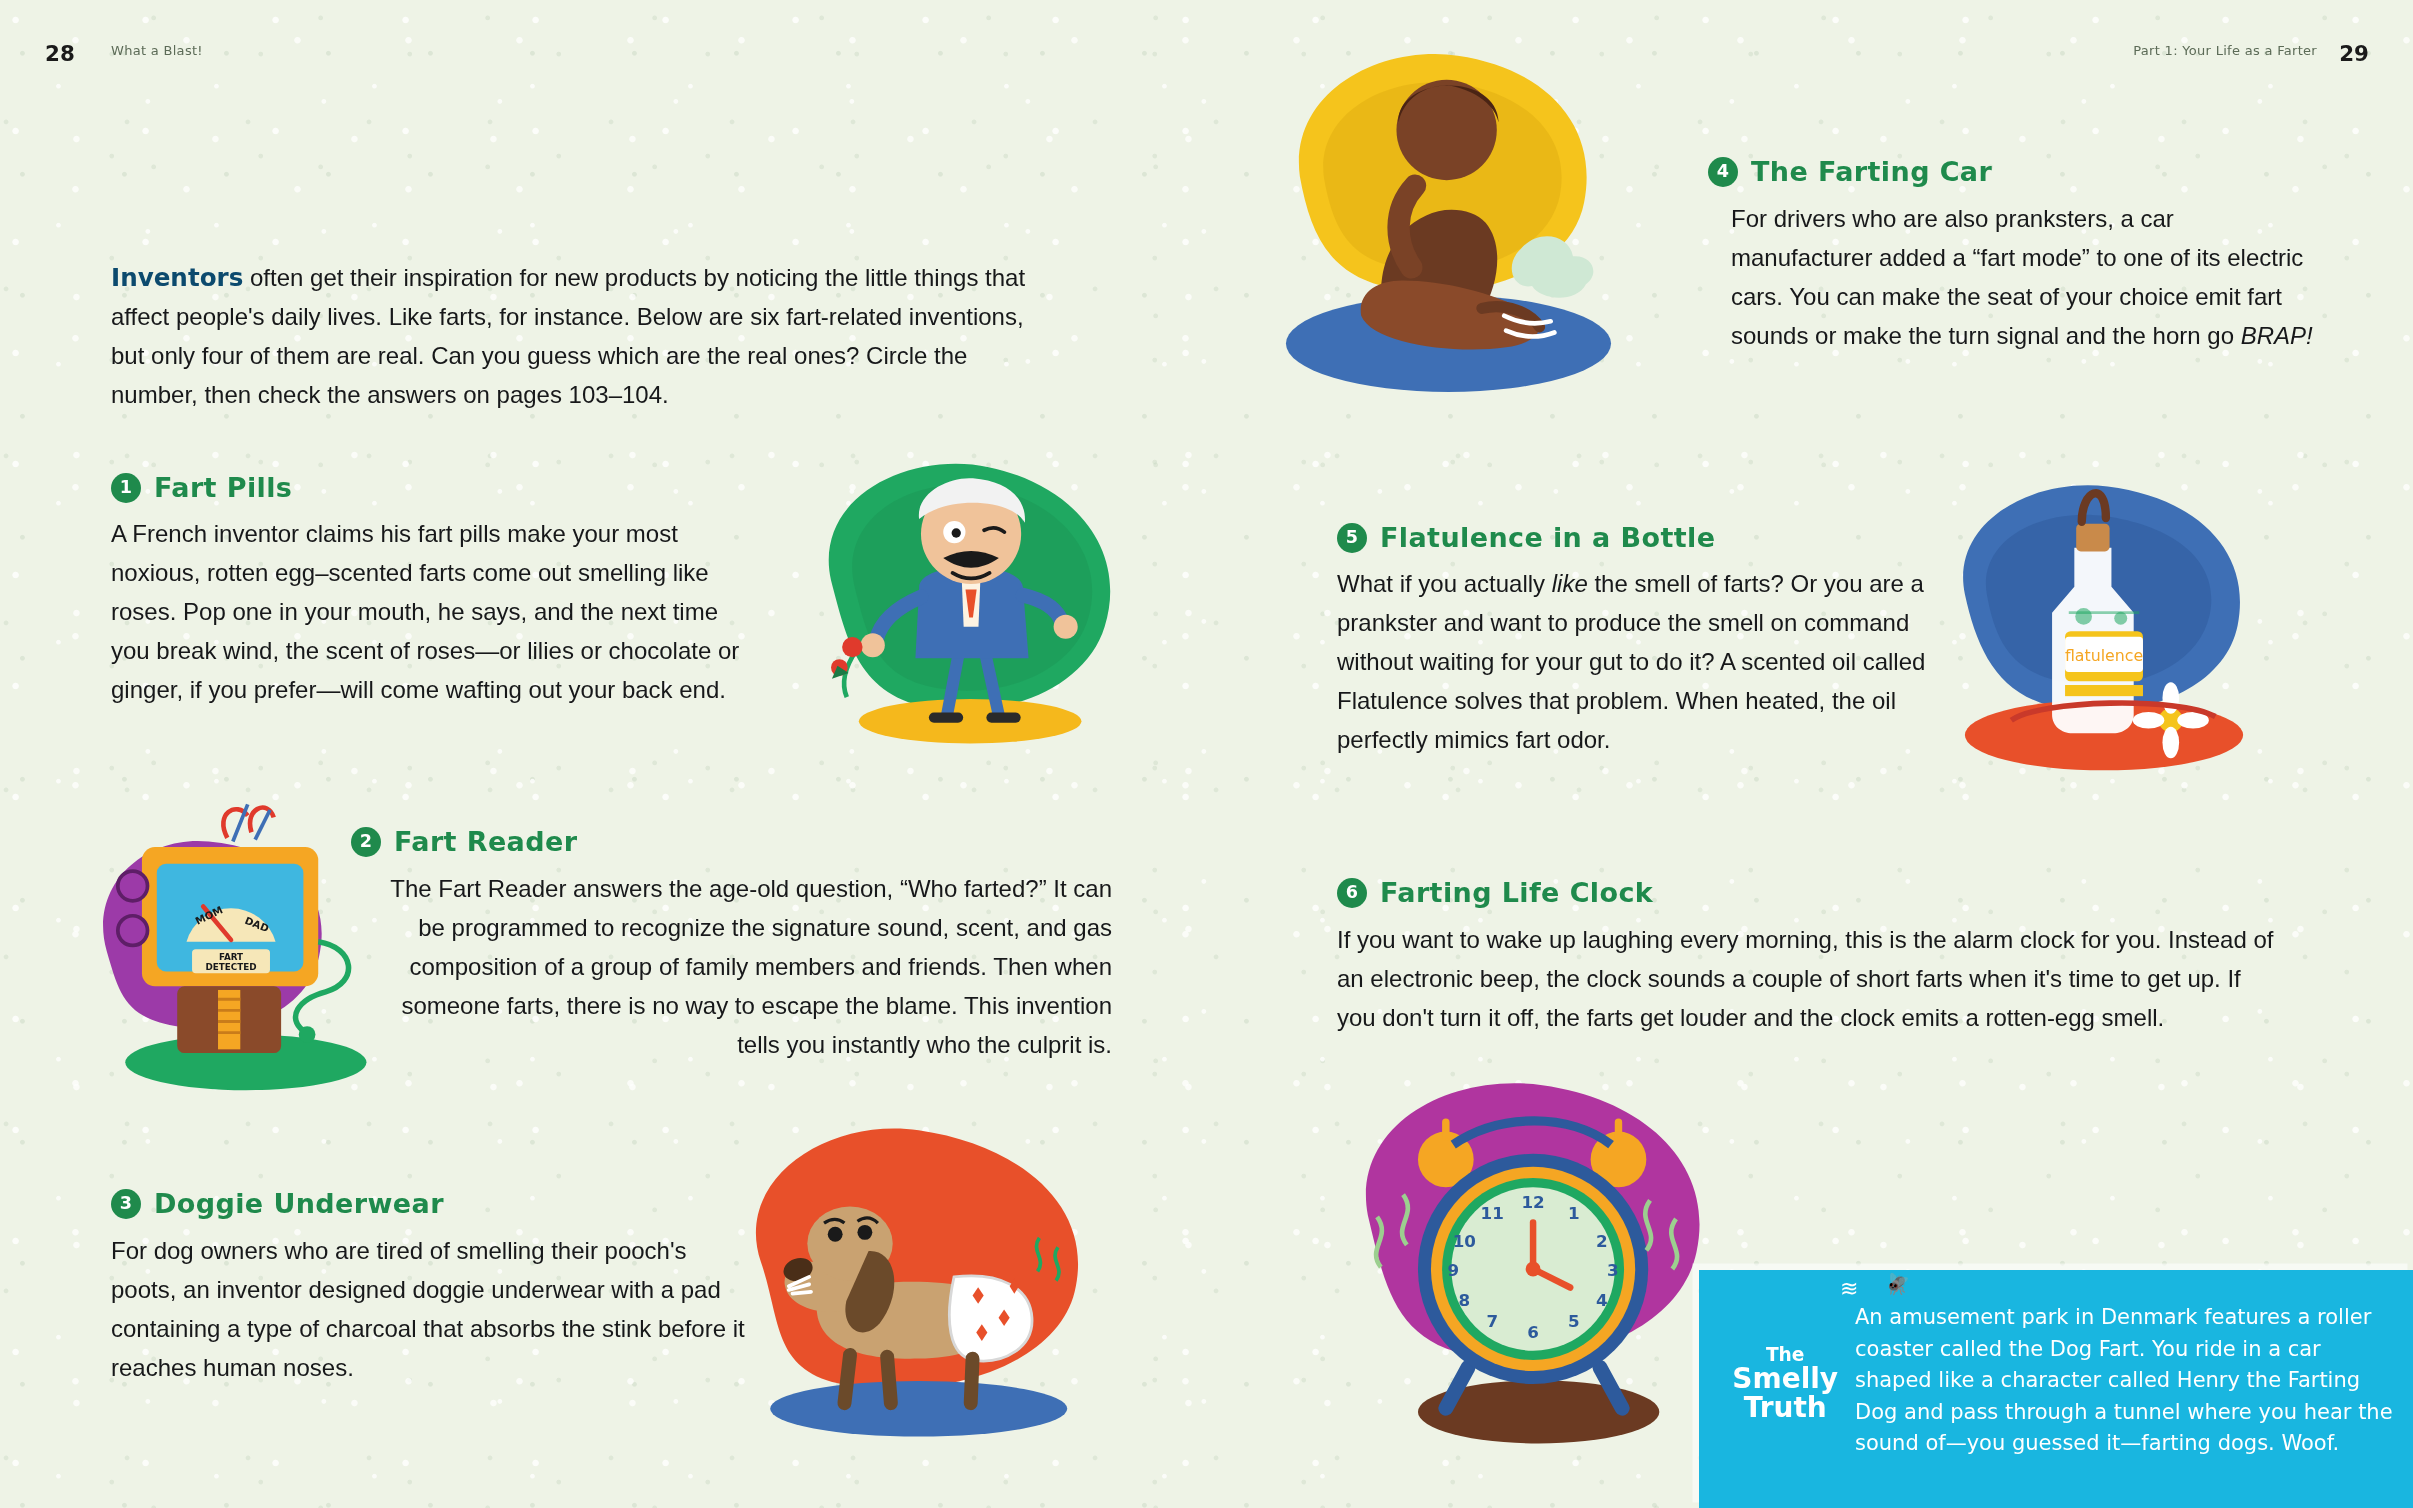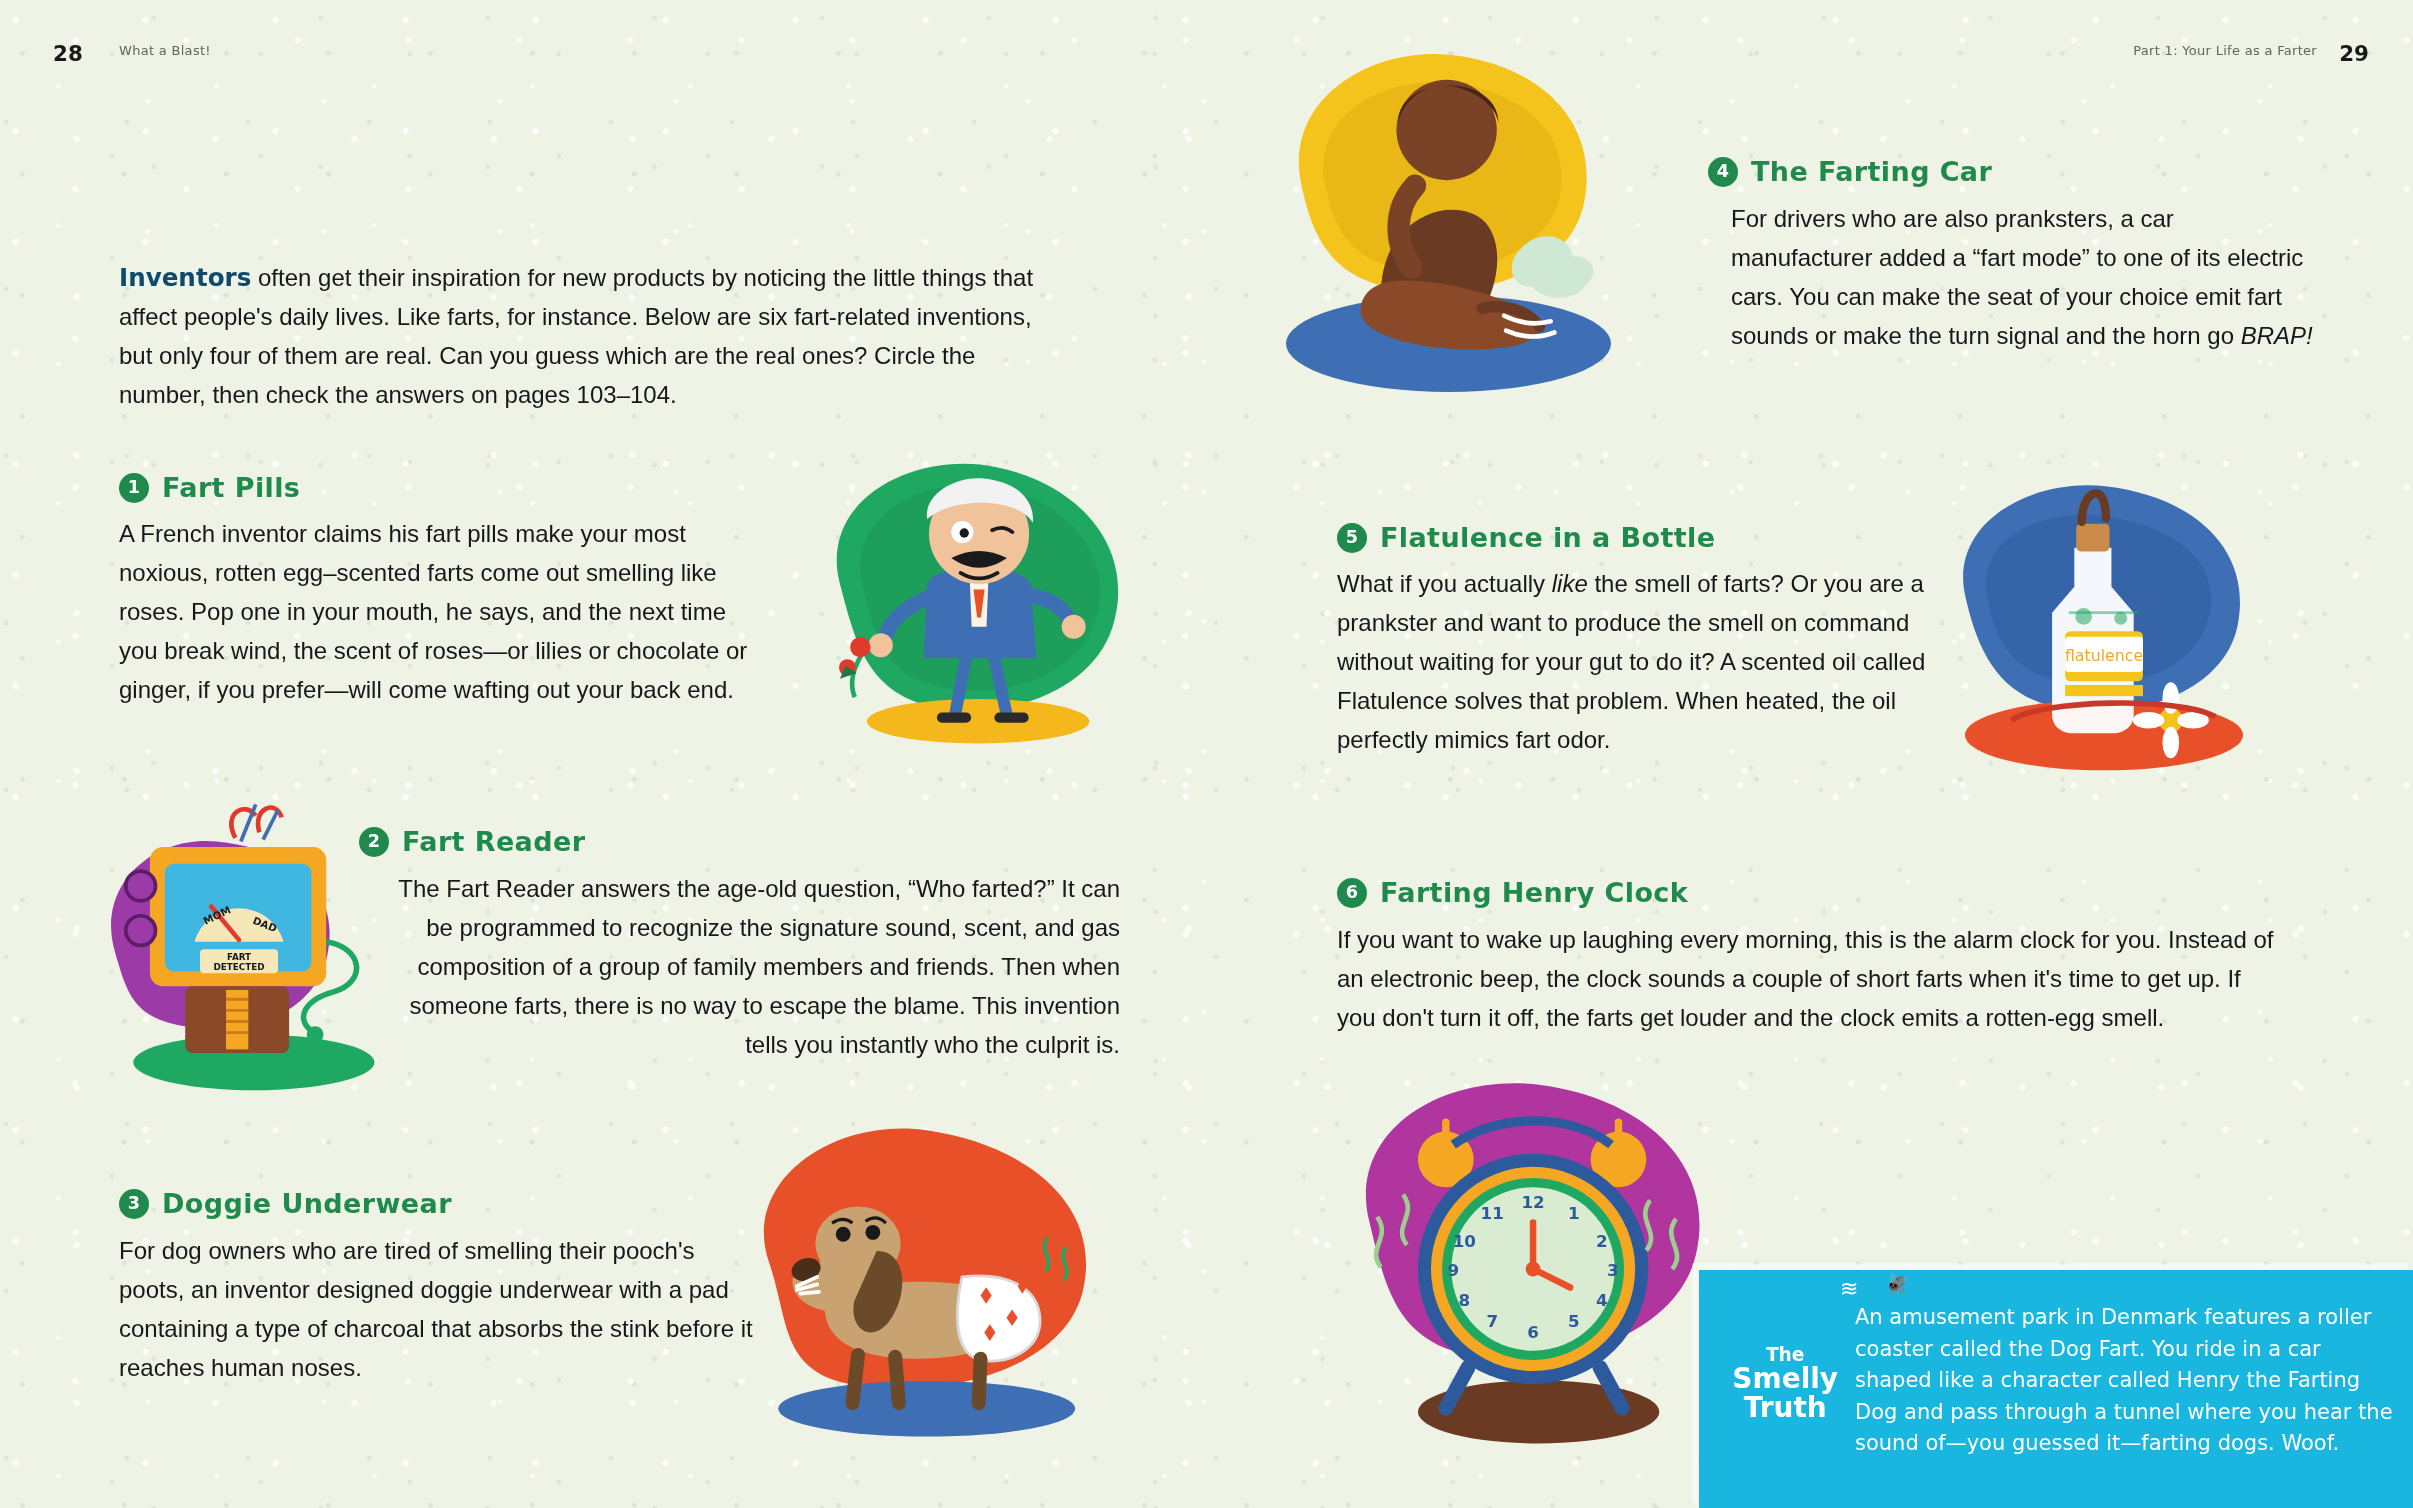--- a/index.html
+++ b/index.html
@@ -34,21 +34,21 @@
       radial-gradient(circle at 55% 88%, rgba(255,255,255,.8) 0 2.8px, transparent 3.7px),
       radial-gradient(circle at 22% 44%, rgba(180,200,175,.35) 0 1.9px, transparent 2.8px),
       radial-gradient(circle at 75% 53%, rgba(180,200,175,.3) 0 1.9px, transparent 2.8px),
       radial-gradient(circle at 5% 73%, rgba(180,200,175,.3) 0 1.9px, transparent 2.8px),
       radial-gradient(circle at 92% 12%, rgba(180,200,175,.3) 0 1.9px, transparent 2.8px);
     background-size: 130px 111px, 158px 139px, 111px 149px, 176px 130px, 139px 158px, 102px 121px, 149px 102px, 121px 167px, 167px 149px;
     pointer-events: none;
     opacity: .9;
   }
 
-  .page-left  { position: absolute; left: 0;    top: 0; width: 1207px; height: 1508px; margin-left: 8px; }
+  .page-left  { position: absolute; left: 0;    top: 0; width: 1207px; height: 1508px; }
   .page-right { position: absolute; left: 1207px; top: 0; width: 1207px; height: 1508px; }
 
   
   .folio {
     position: absolute;
     font-family: "DejaVu Sans", sans-serif;
     font-weight: bold;
     font-size: 21.4px;
     color: #1a1a1a;
   }
@@ -368,21 +368,21 @@
   <div class="itemhead" id="head-5">
     <span class="num">5</span>
     <span>Flatulence in a Bottle</span>
   </div>
   <div class="body" id="body-5">
     <span>What if you actually </span><em>like</em><span> the smell of farts? Or you are a prankster and want to produce the smell on command without waiting for your gut to do it? A scented oil called Flatulence solves that problem. When heated, the oil perfectly mimics fart odor.</span>
   </div>
 
   <div class="itemhead" id="head-6">
     <span class="num">6</span>
-    <span>Farting Henry Clock</span>
+    <span>Farting Life Clock</span>
   </div>
   <div class="body" id="body-6">If you want to wake up laughing every morning, this is the alarm clock for you. Instead of an electronic beep, the clock sounds a couple of short farts when it's time to get up. If you don't turn it off, the farts get louder and the clock emits a rotten-egg smell.</div>
 
   <div class="illus" id="ill-4">
     <svg width="418" height="381" viewBox="0 0 450 410" aria-hidden="true">
       <path d="M30 150 C18 62 112 8 200 20 C296 34 352 96 336 178 C322 250 226 284 140 272 C64 262 42 216 30 150 Z" fill="#f5c41c"></path>
       <path d="M56 152 C46 82 124 40 198 50 C272 60 322 106 310 170 C298 232 216 260 146 250 C84 242 66 208 56 152 Z" fill="#e0ae12" opacity=".55"></path>
       <circle cx="150" cy="120" r="2" fill="#b88c00"></circle>
       <ellipse cx="190" cy="330" rx="175" ry="52" fill="#3e6fb5"></ellipse>
 

